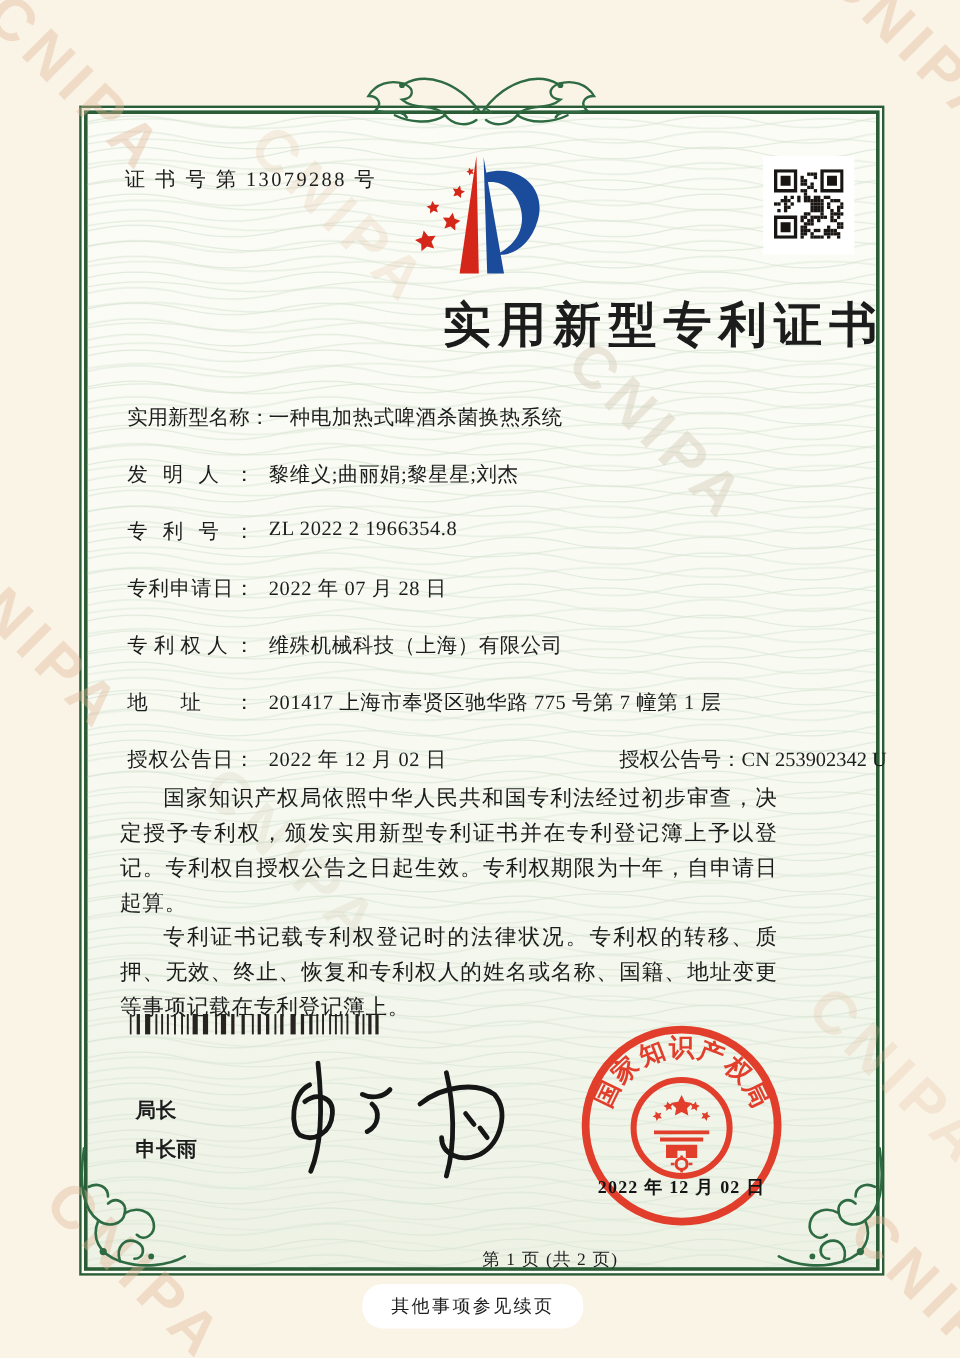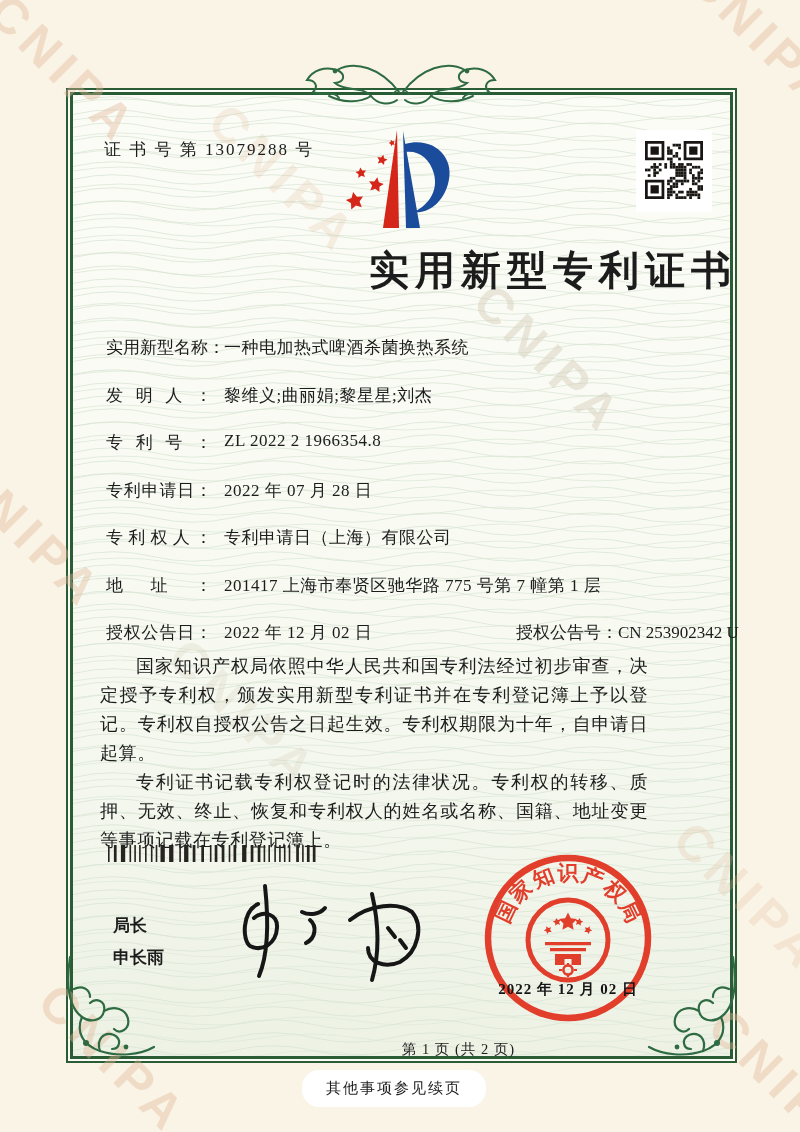--- a/index.html
+++ b/index.html
@@ -268,21 +268,21 @@
     <div class="frow" style="top:336px;">
       <span class="f-label">实用新型名称：</span><span class="f-value">一种电加热式啤酒杀菌换热系统</span>
     </div>
     <div class="frow" style="top:431px;">
       <span class="f-label">专利号：</span><span class="f-value">ZL 2022 2 1966354.8</span>
     </div>
     <div class="frow" style="top:479px;">
       <span class="f-label">专利申请日：</span><span class="f-value">2022 年 07 月 28 日</span>
     </div>
     <div class="frow" style="top:526px;">
-      <span class="f-label">专利权人：</span><span class="f-value">专利申请日（上海）有限公司</span>
+      <span class="f-label">专利权人：</span><span class="f-value">维殊机械科技（上海）有限公司</span>
     </div>
     <div class="frow" style="top:574px;">
       <span class="f-label">地址：</span><span class="f-value">201417 上海市奉贤区驰华路 775 号第 7 幢第 1 层</span>
     </div>
     <div class="frow" style="top:621px;">
       <span class="f-label">授权公告日：</span><span class="f-value">2022 年 12 月 02 日</span>
       <span class="grant-no">
         <span>授权公告号：</span><span>CN 253902342 U</span>
       </span>
     </div>

